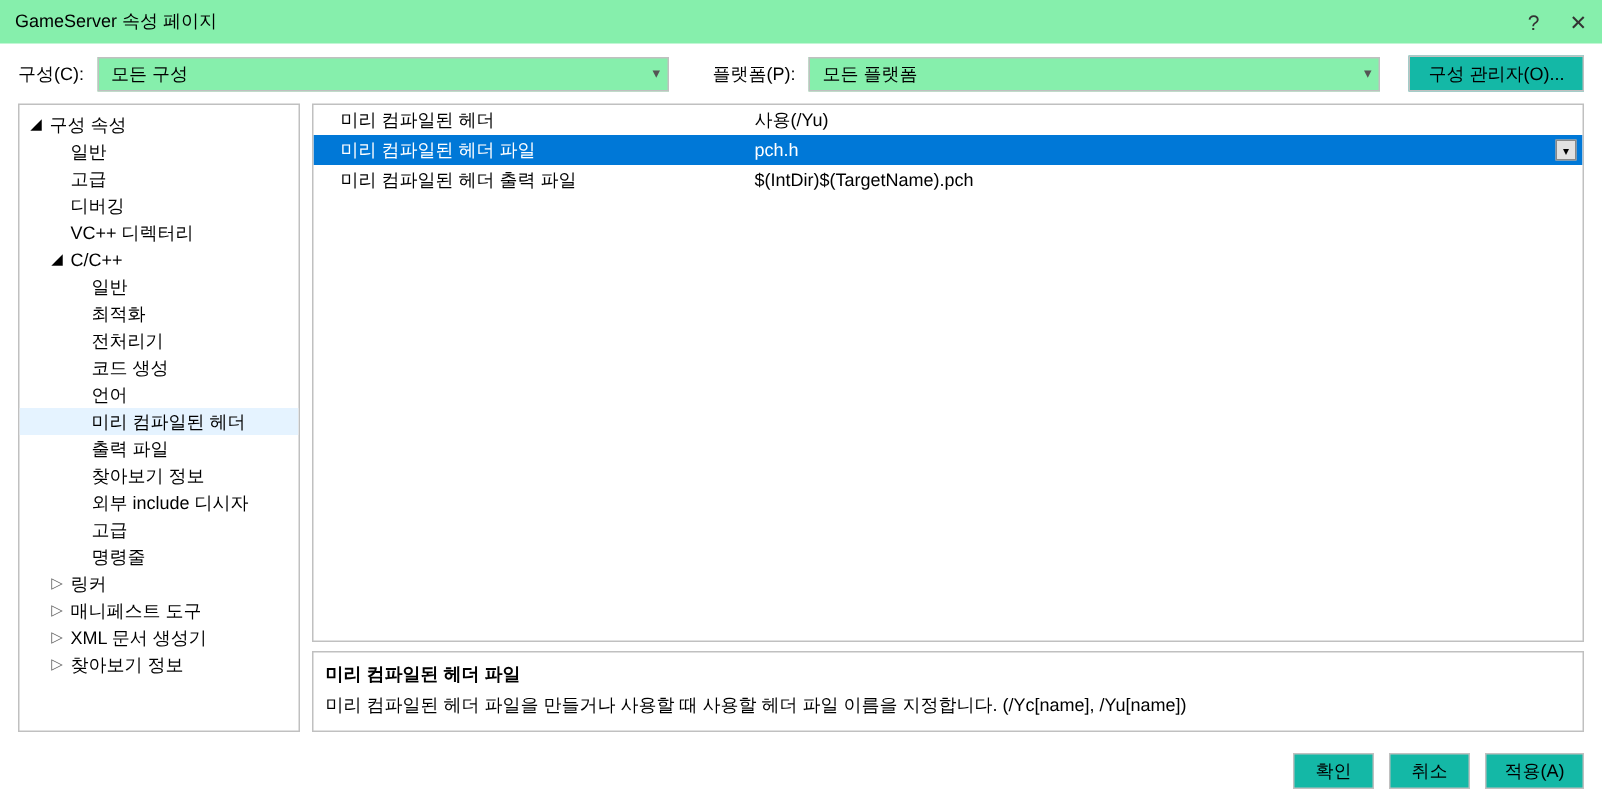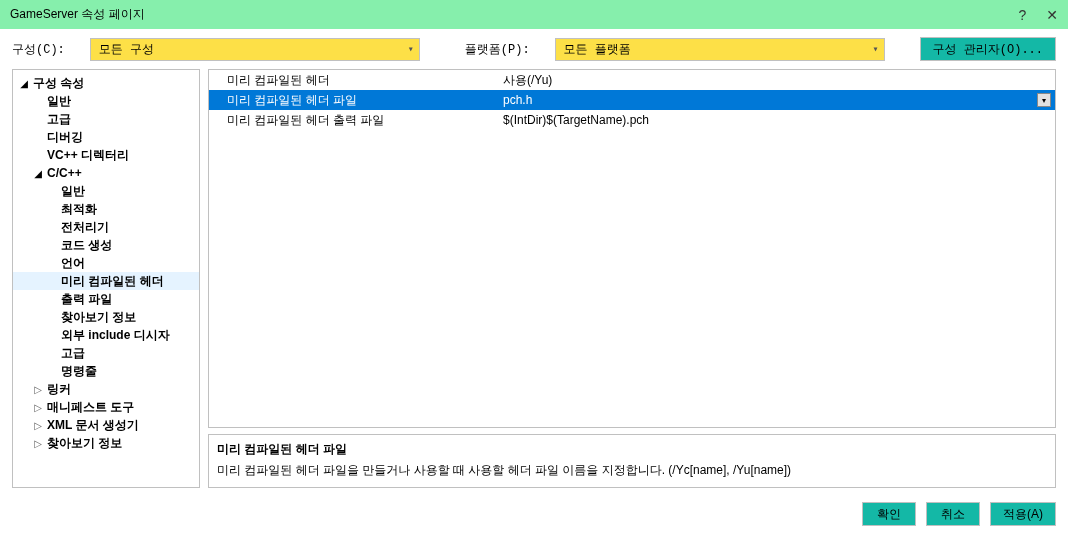--- a/index.html
+++ b/index.html
@@ -21,31 +21,30 @@
     justify-content: space-between;
     padding: 6px 10px 6px 10px;
     background: #86efac;
   }
   .titlebar-title { font-size: 12px; }
   .titlebar-ctrls { display: flex; gap: 20px; align-items: center; }
   .titlebar-ctrls span { font-size: 14px; color: #333; cursor: default; }
   .toprow {
     display: flex;
     align-items: center;
-    gap: 25px;
+    gap: 9px;
     padding: 8px 12px;
-    font-family: Liberation Mono, monospace;
   }
   .label { white-space: nowrap; }
   .combo {
     display: flex;
     align-items: center;
     justify-content: space-between;
     border: 1px solid #c0c0c0;
-    background: #fde047;
+    background: #86efac;
     height: 23px;
     padding: 0 5px 0 8px;
   }
   .combo .chev { font-size: 10px; color: #555; }
   .btn {
     border: 1px solid #c0c0c0;
     background: #14b8a6;
     height: 24px;
     padding: 0 12px;
     display: flex;
@@ -78,21 +77,21 @@
   }
   .tree-item.selected { background: #e5f3ff; }
   .arrow {
     width: 14px;
     text-align: center;
     font-size: 10px;
     color: #666;
     flex-shrink: 0;
   }
   .arrow.open { color: #000; }
-  .tree-item .txt { padding-left: 2px; font-weight: bold; }
+  .tree-item .txt { padding-left: 2px; }
   .ind0 { padding-left: 4px; }
   .ind1 { padding-left: 18px; }
   .ind2 { padding-left: 32px; }
   .right {
     flex: 1;
     display: flex;
     flex-direction: column;
     min-width: 0;
   }
   .grid {

